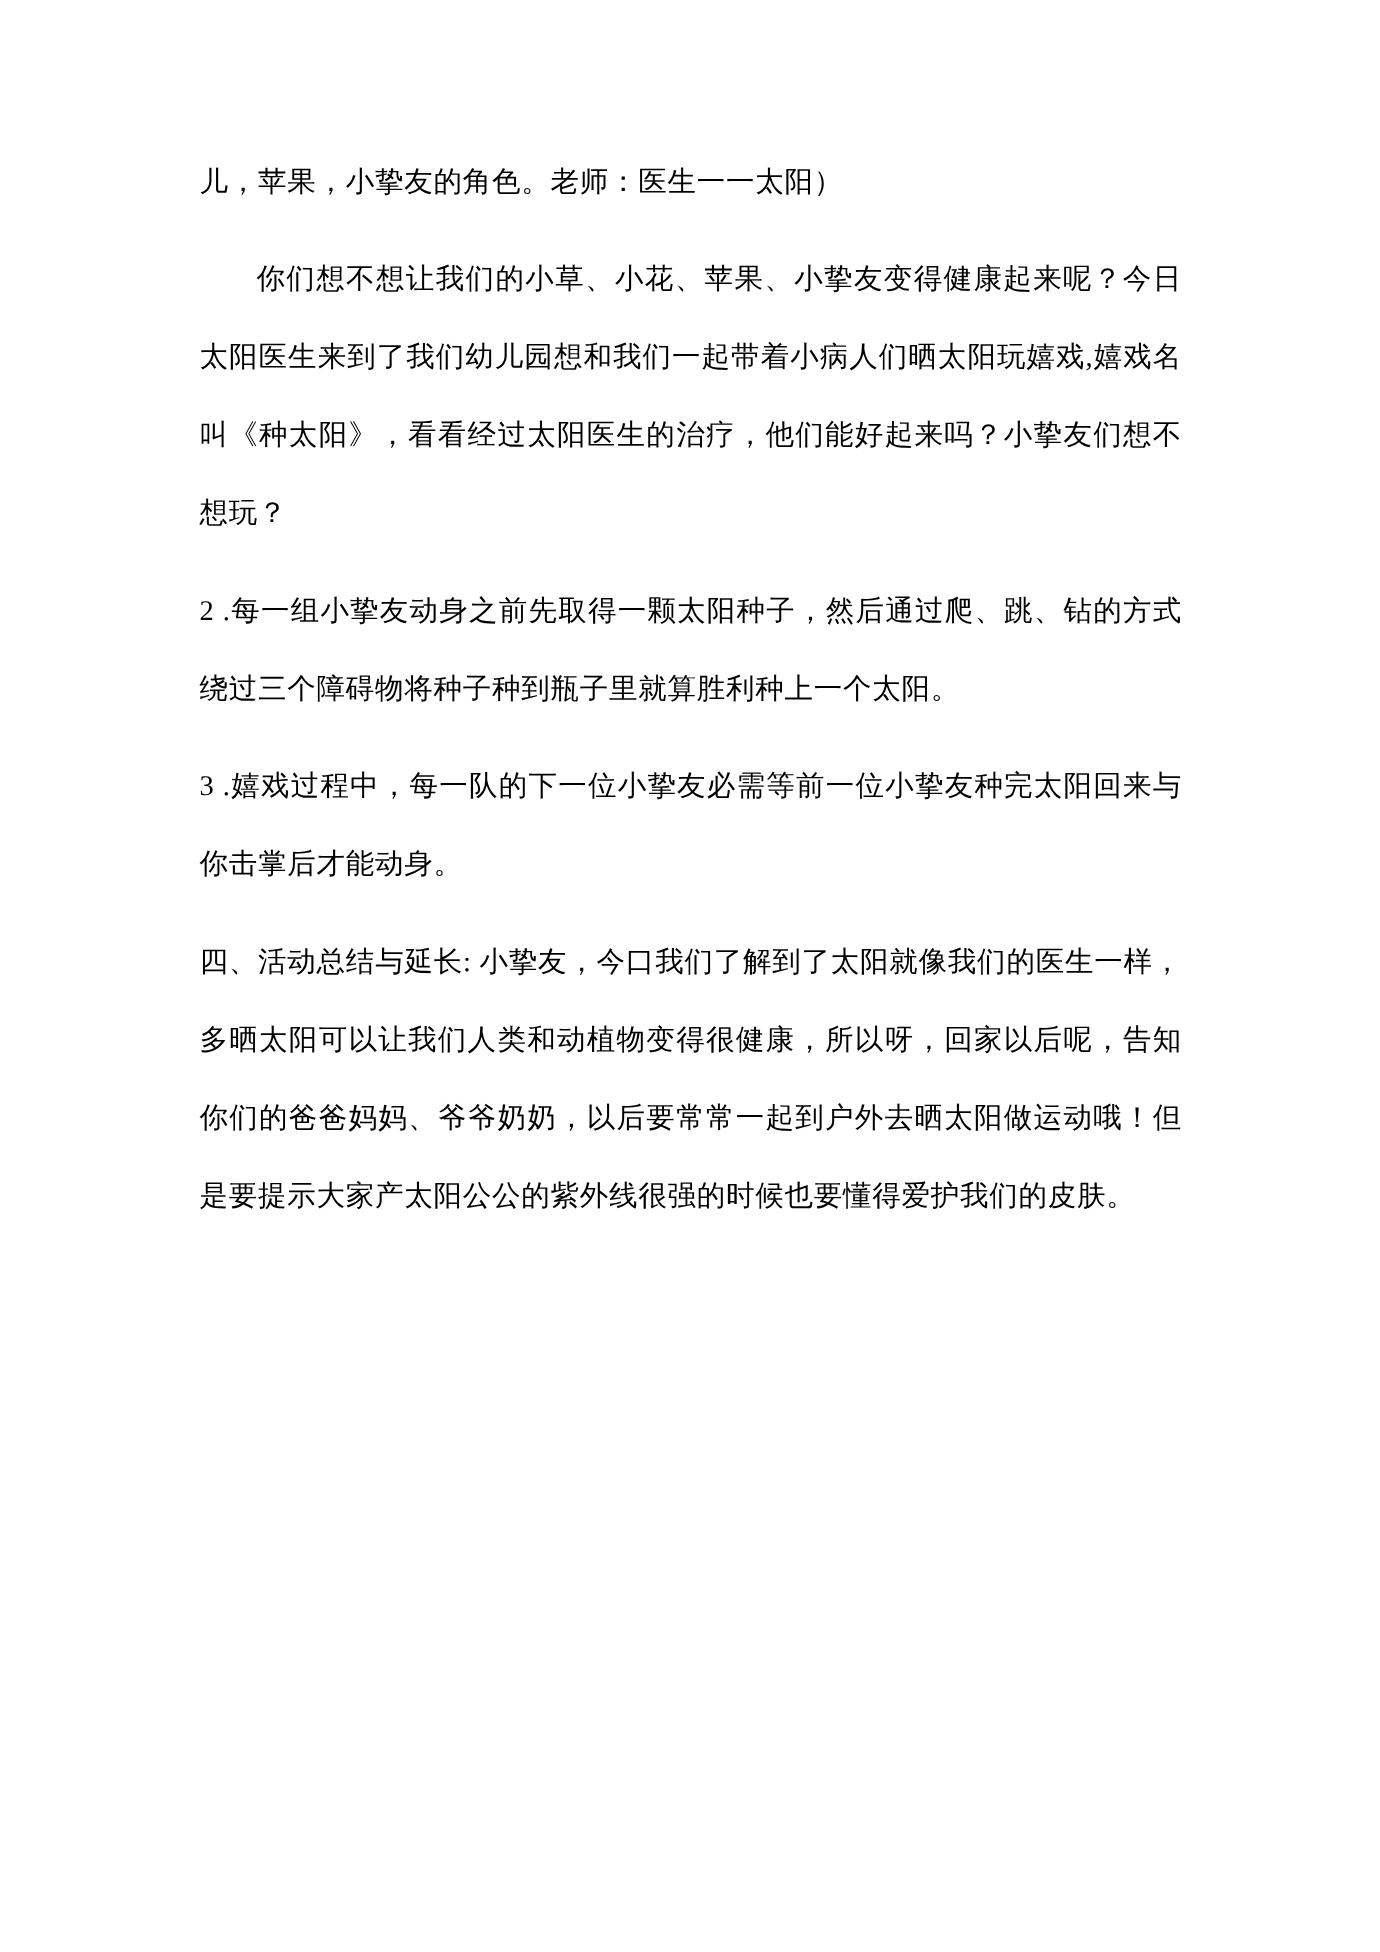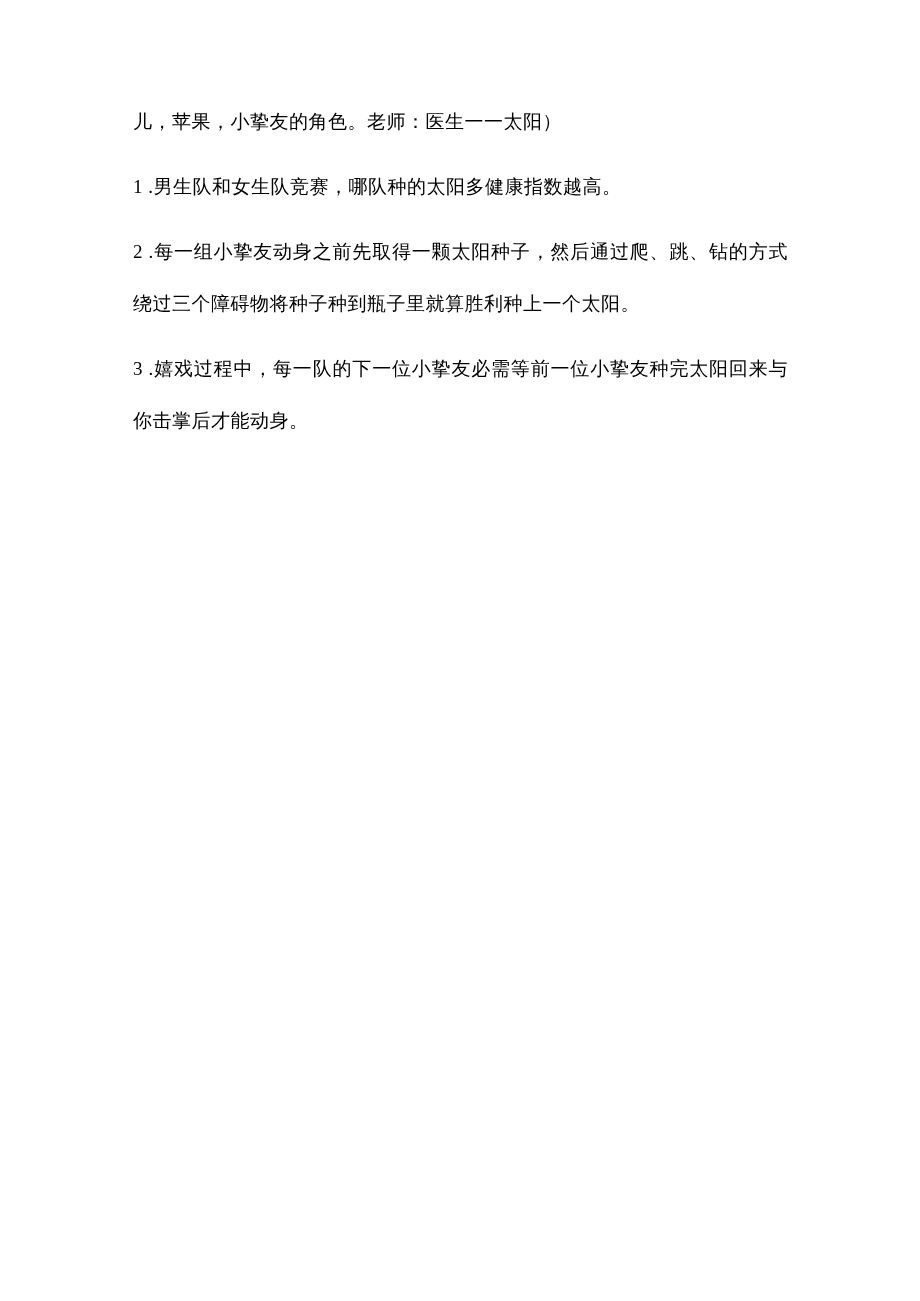--- a/index.html
+++ b/index.html
@@ -28,23 +28,24 @@
   .para.indented {
     text-indent: 2em;
   }
 </style>
 </head>
 <body>
 
 <div class="page">
   <p class="para">儿，苹果，小挚友的角色。老师：医生一一太阳）</p>
 
+  <p class="para indented">你们想不想让我们的小草、小花、苹果、小挚友变得健康起来呢？今日太阳医生来到了我们幼儿园想和我们一起带着小病人们晒太阳玩嬉戏,嬉戏名叫《种太阳》，看看经过太阳医生的治疗，他们能好起来吗？小挚友们想不想玩？</p>
 
 
-  <p class="para">1 .男生队和女生队竞赛，哪队种的太阳多健康指数越高。</p>
 
   <p class="para">2 .每一组小挚友动身之前先取得一颗太阳种子，然后通过爬、跳、钻的方式绕过三个障碍物将种子种到瓶子里就算胜利种上一个太阳。</p>
 
   <p class="para">3 .嬉戏过程中，每一队的下一位小挚友必需等前一位小挚友种完太阳回来与你击掌后才能动身。</p>
 
 
+  <p class="para">四、活动总结与延长: 小挚友，今口我们了解到了太阳就像我们的医生一样，多晒太阳可以让我们人类和动植物变得很健康，所以呀，回家以后呢，告知你们的爸爸妈妈、爷爷奶奶，以后要常常一起到户外去晒太阳做运动哦！但是要提示大家产太阳公公的紫外线很强的时候也要懂得爱护我们的皮肤。</p>
 
 </div>
 
 </body></html>

